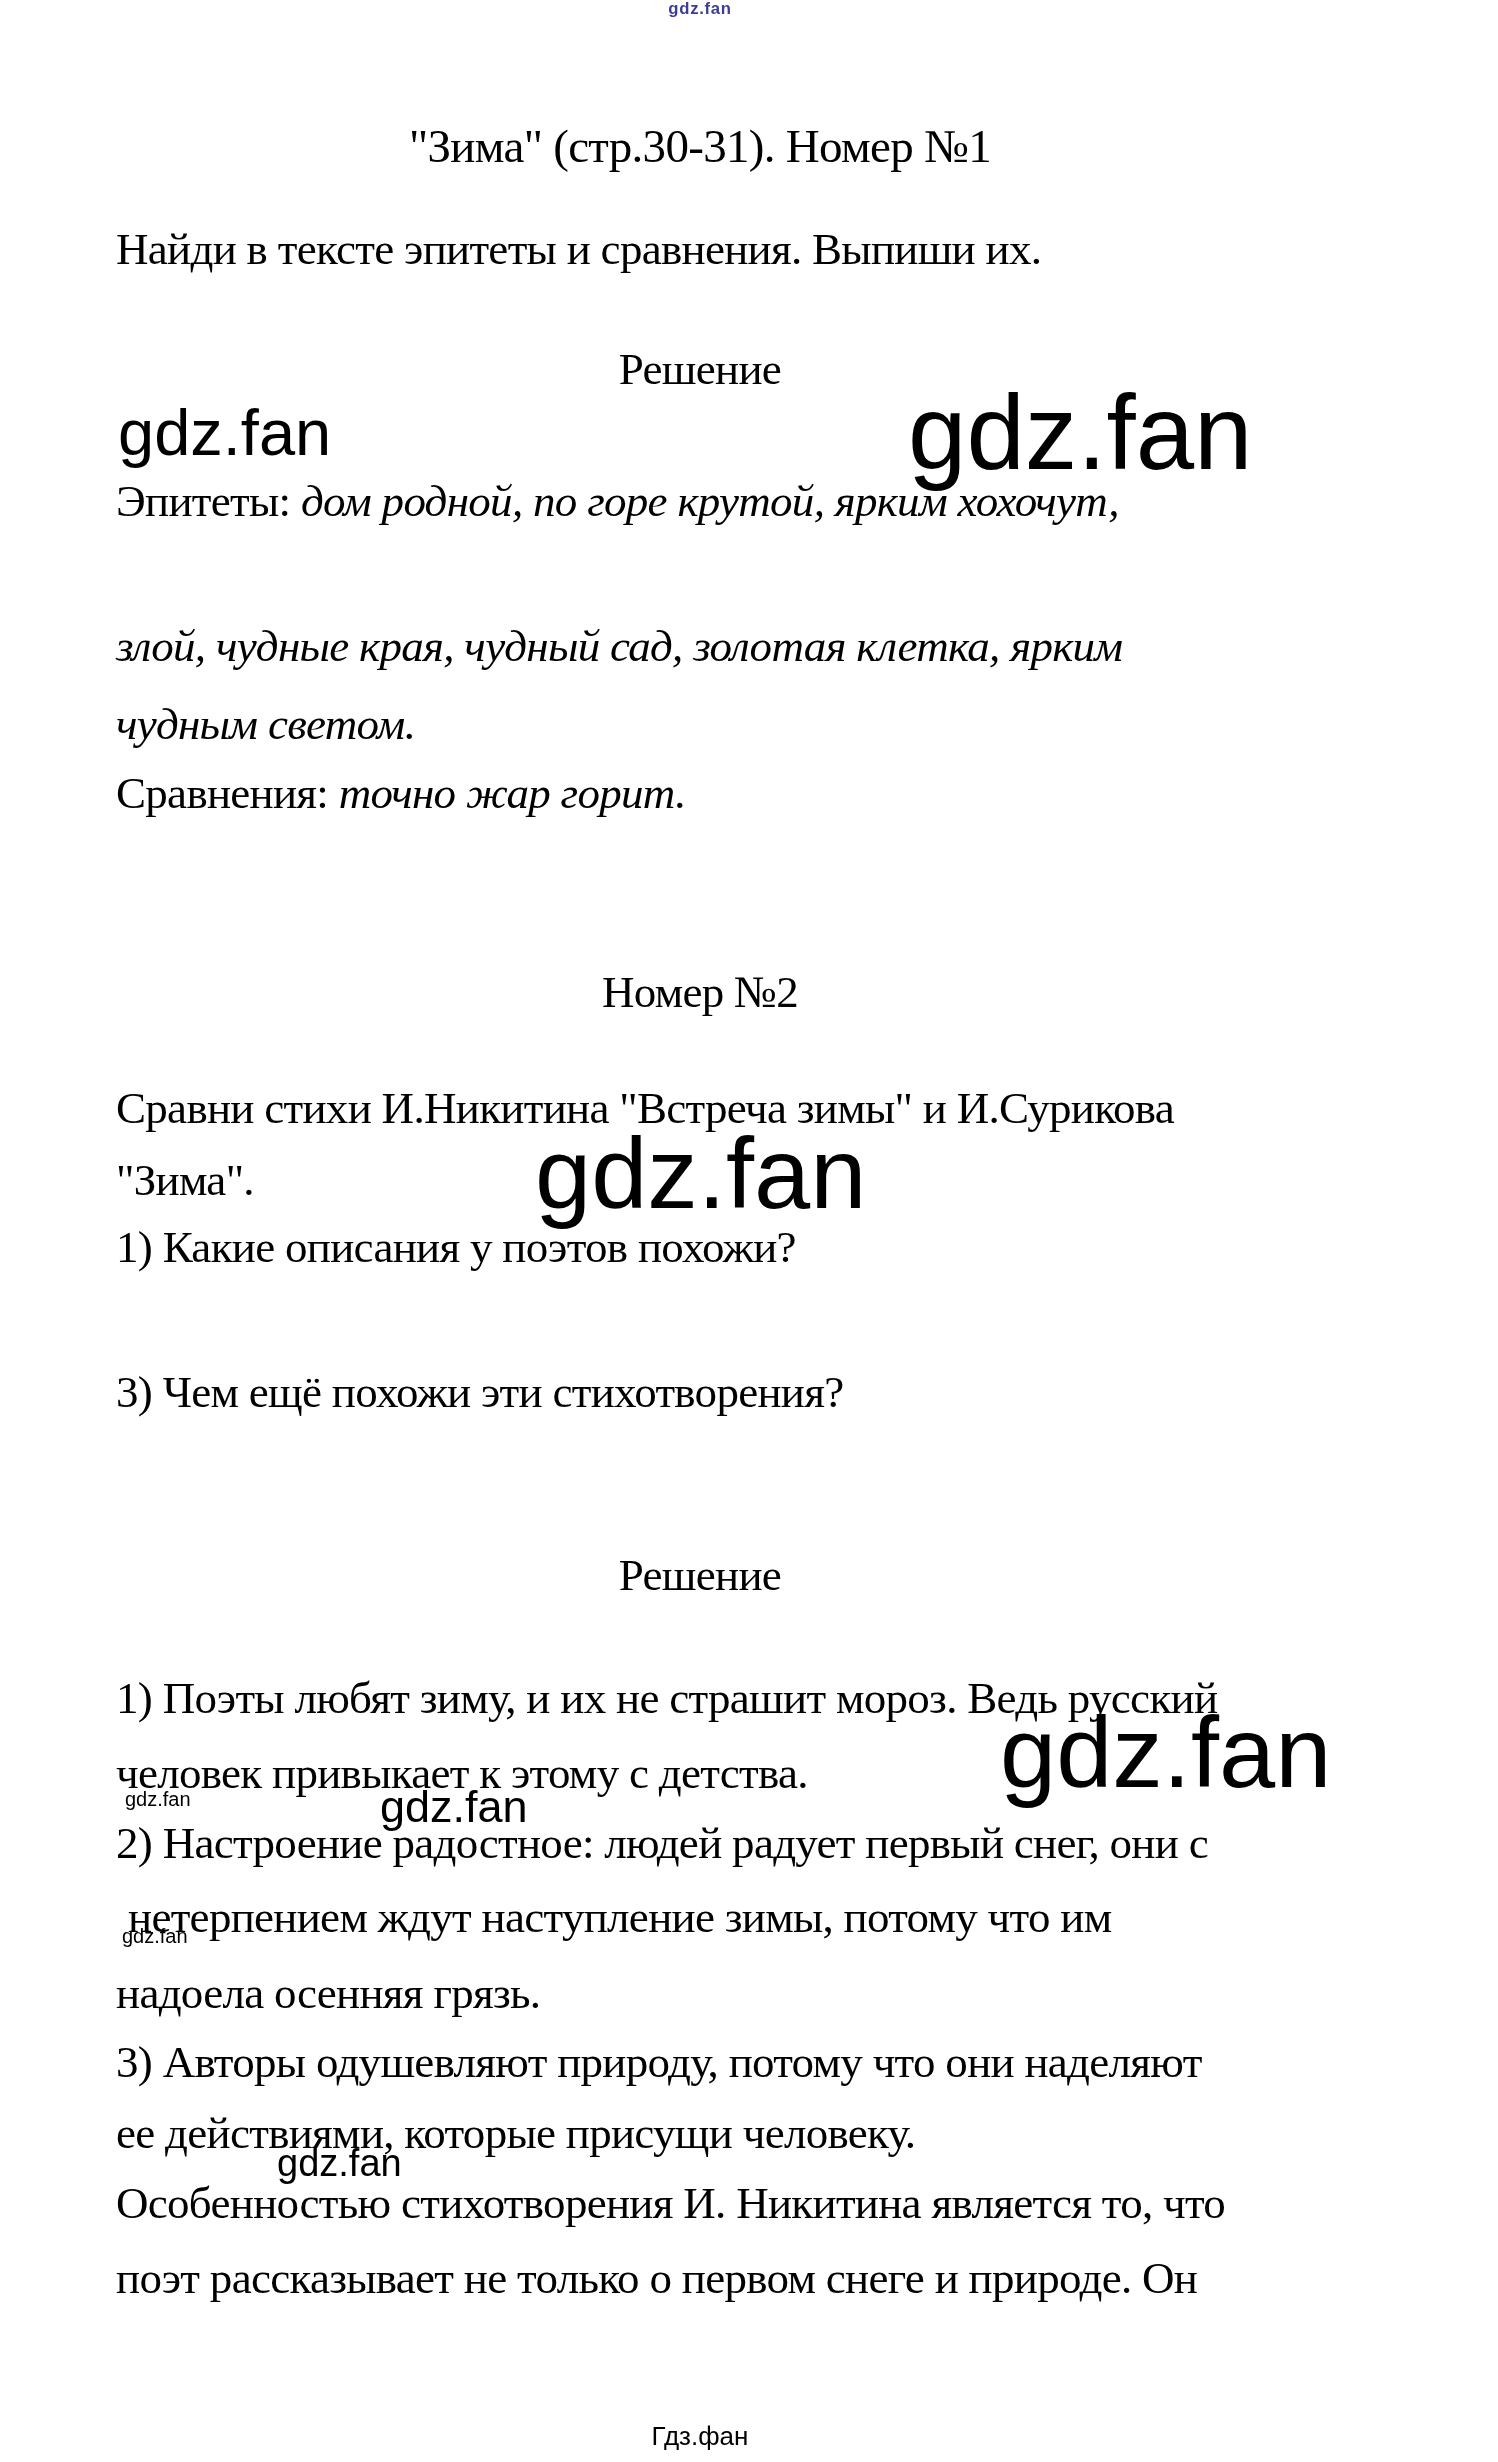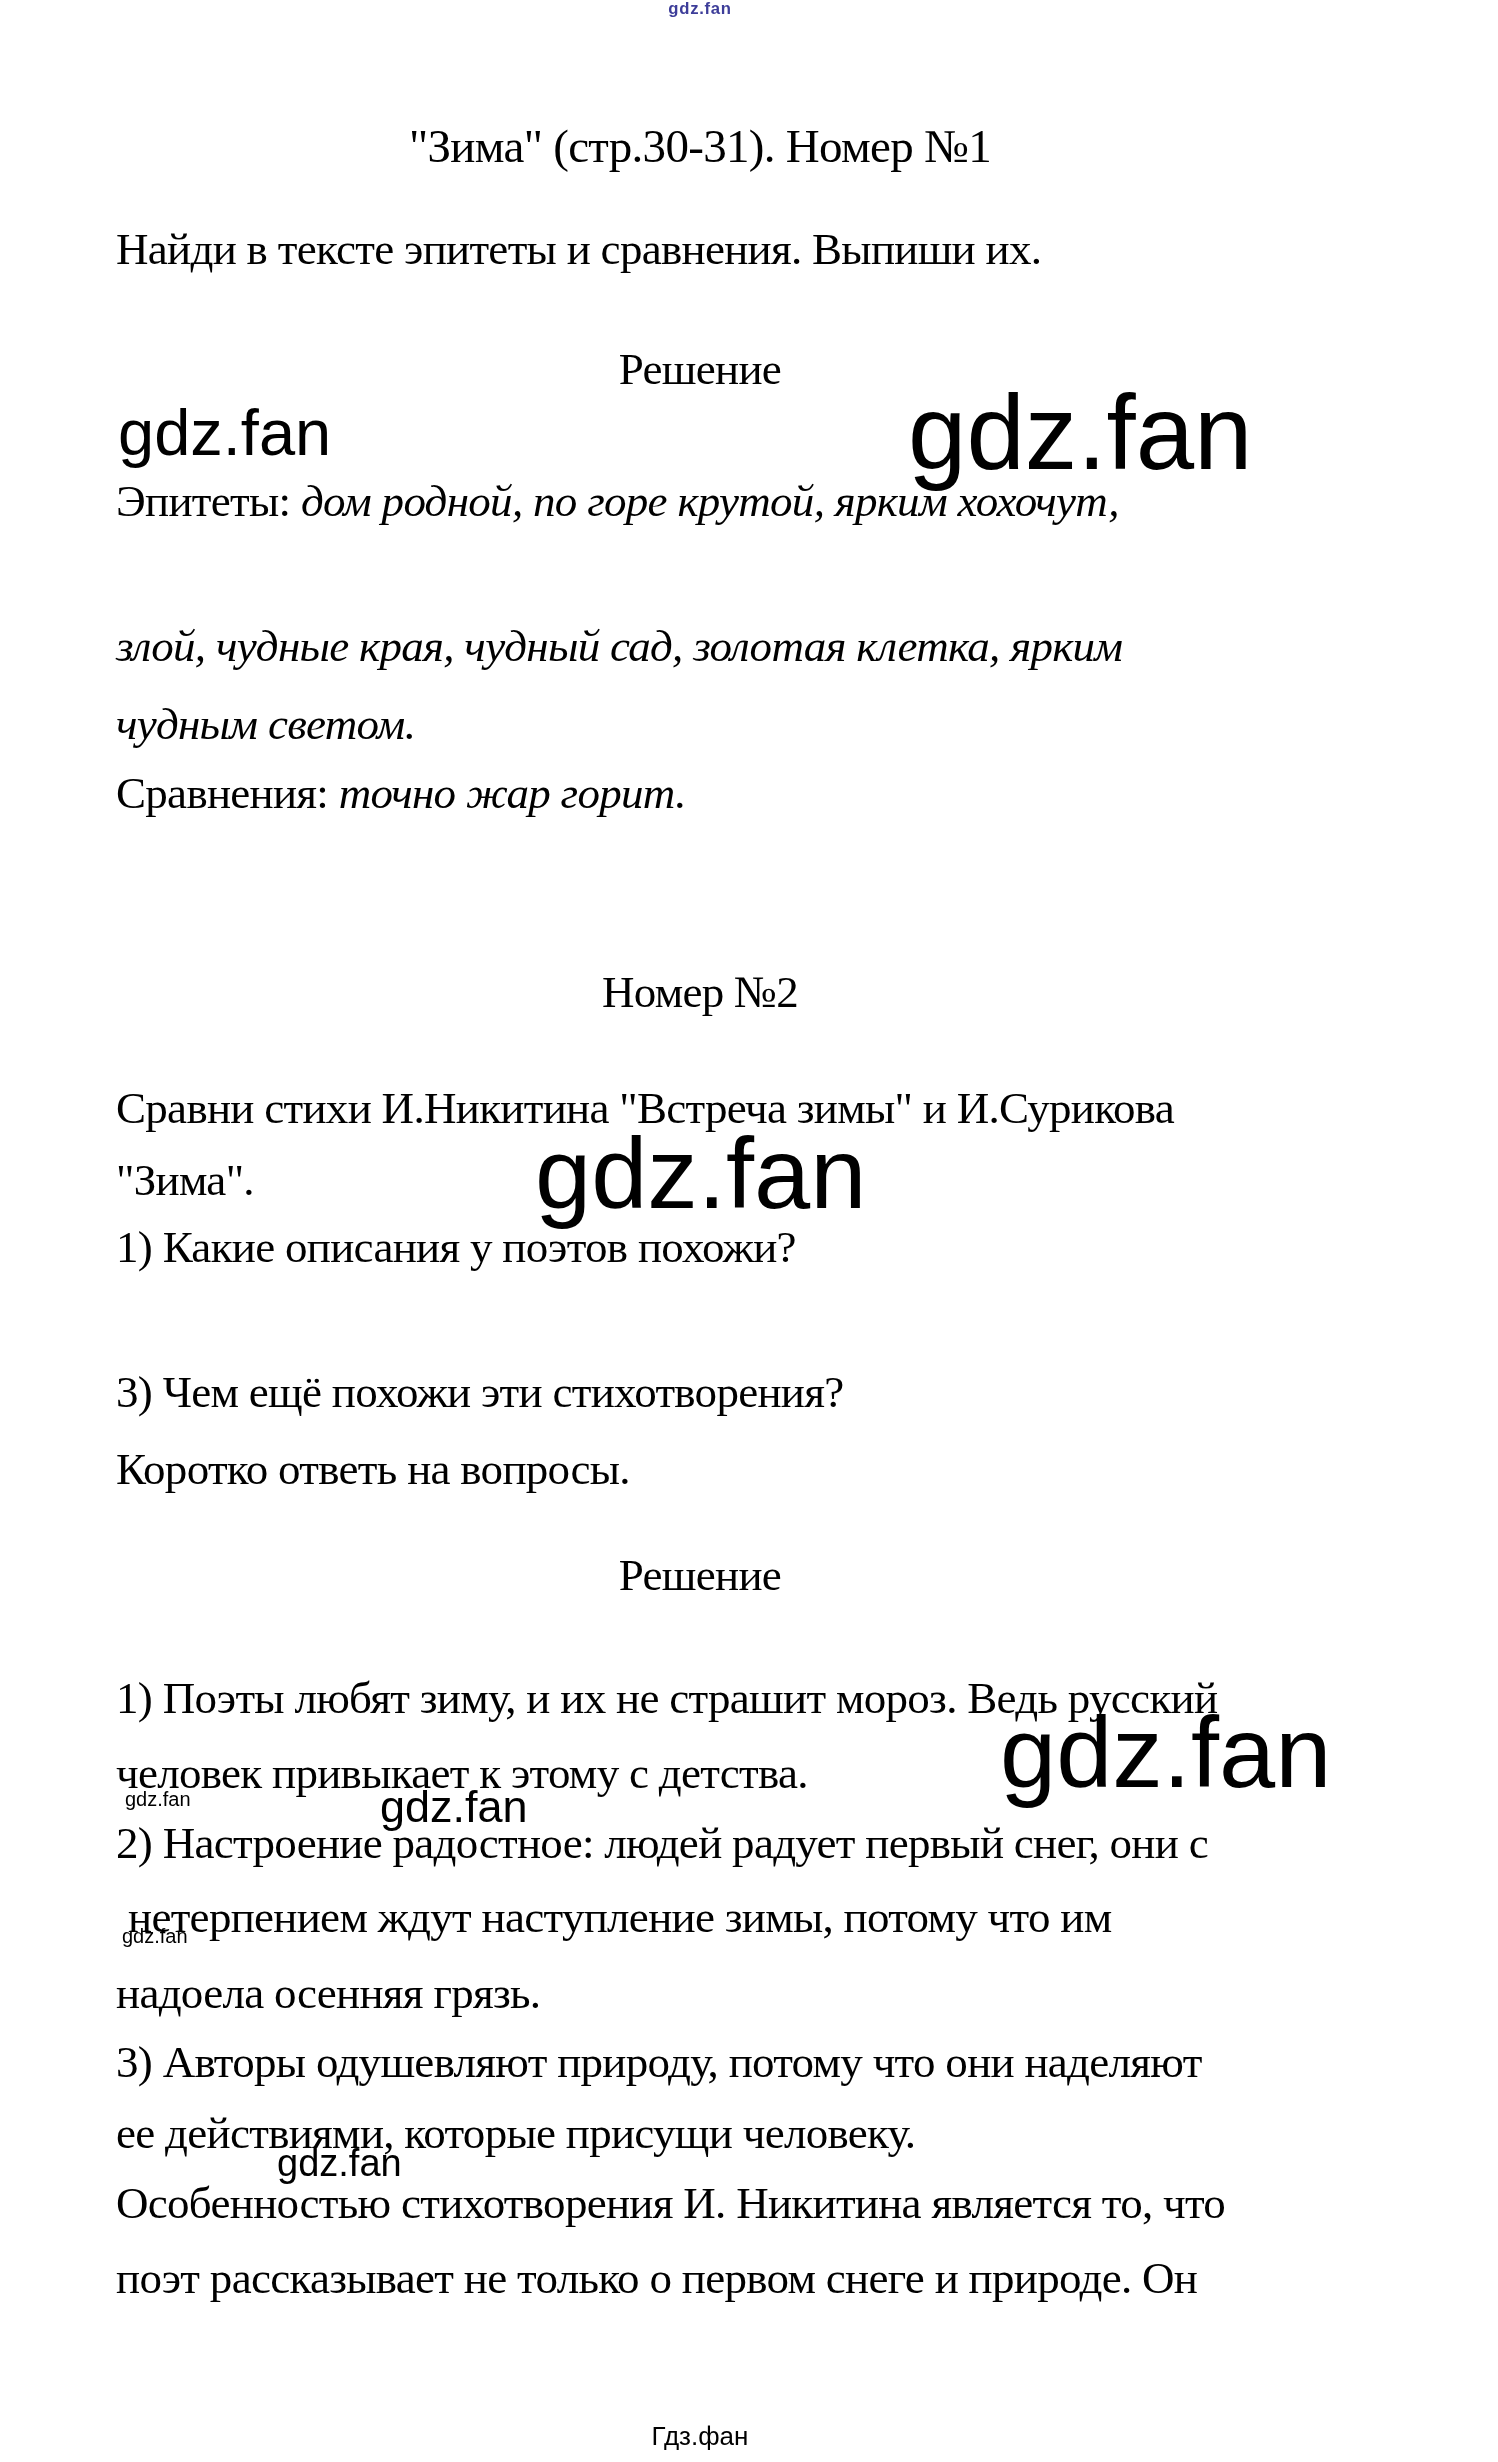--- a/index.html
+++ b/index.html
@@ -76,21 +76,20 @@
   <div class="line" style="top:479px;"><span>Эпитеты:</span> <span class="ital">дом родной, по горе крутой, ярким хохочут,</span></div>
   <div class="line ital" style="top:624px;">злой, чудные края, чудный сад, золотая клетка, ярким</div>
   <div class="line ital" style="top:702px;">чудным светом.</div>
   <div class="line" style="top:771px;"><span>Сравнения:</span> <span class="ital">точно жар горит.</span></div>
 
   <div class="line center" style="top:970px;">Номер №2</div>
   <div class="line" style="top:1086px;">Сравни стихи И.Никитина "Встреча зимы" и И.Сурикова</div>
   <div class="line" style="top:1158px;">"Зима".</div>
   <div class="line" style="top:1225px;">1) Какие описания у поэтов похожи?</div>
   <div class="line" style="top:1370px;">3) Чем ещё похожи эти стихотворения?</div>
-  <div class="line" style="top:1447px;">Коротко ответь на вопросы.</div>
   <div class="line center" style="top:1553px;">Решение</div>
 
   <div class="line" style="top:1676px;">1) Поэты любят зиму, и их не страшит мороз. Ведь русский</div>
   <div class="line" style="top:1751px;">человек привыкает к этому с детства.</div>
   <div class="line" style="top:1821px;">2) Настроение радостное: людей радует первый снег, они с</div>
   <div class="line" style="top:1895px;margin-left:12px;">нетерпением ждут наступление зимы, потому что им</div>
   <div class="line" style="top:1971px;">надоела осенняя грязь.</div>
   <div class="line" style="top:2040px;">3) Авторы одушевляют природу, потому что они наделяют</div>
   <div class="line" style="top:2111px;">ее действиями, которые присущи человеку.</div>
   <div class="line" style="top:2181px;">Особенностью стихотворения И. Никитина является то, что</div>

